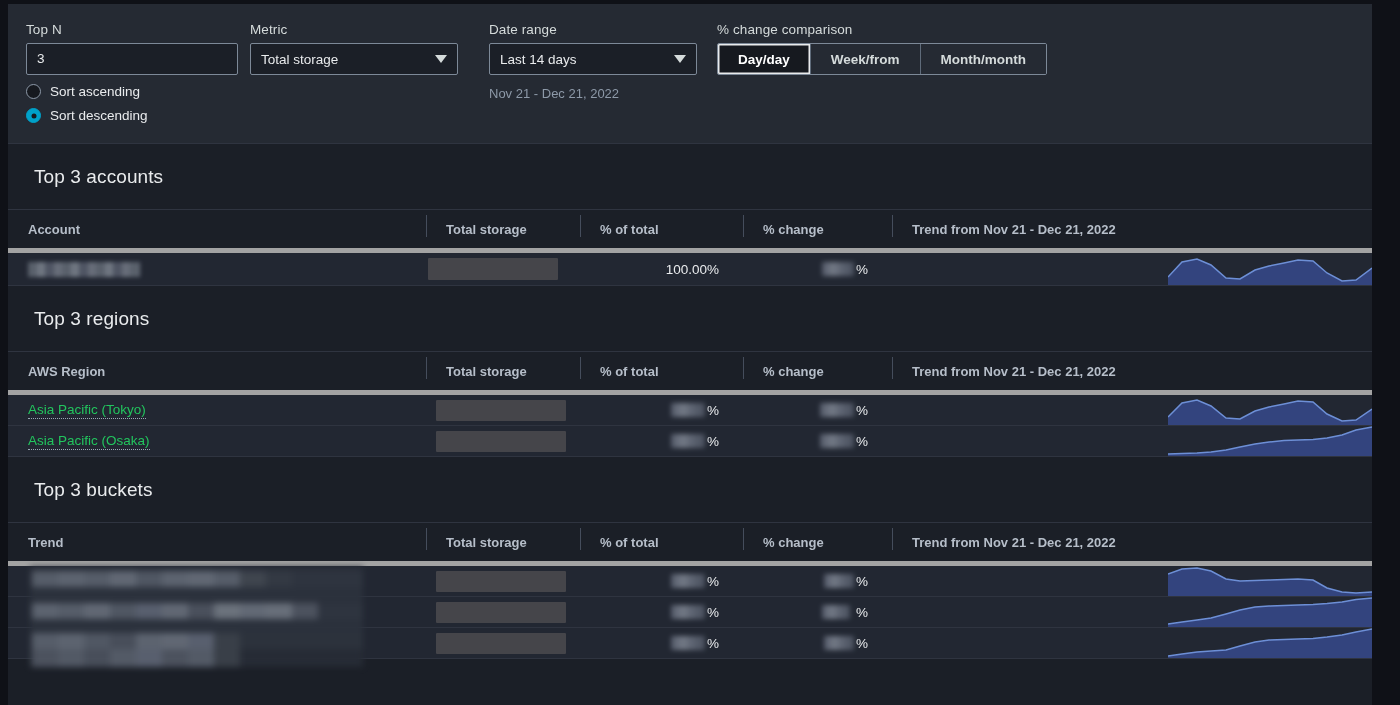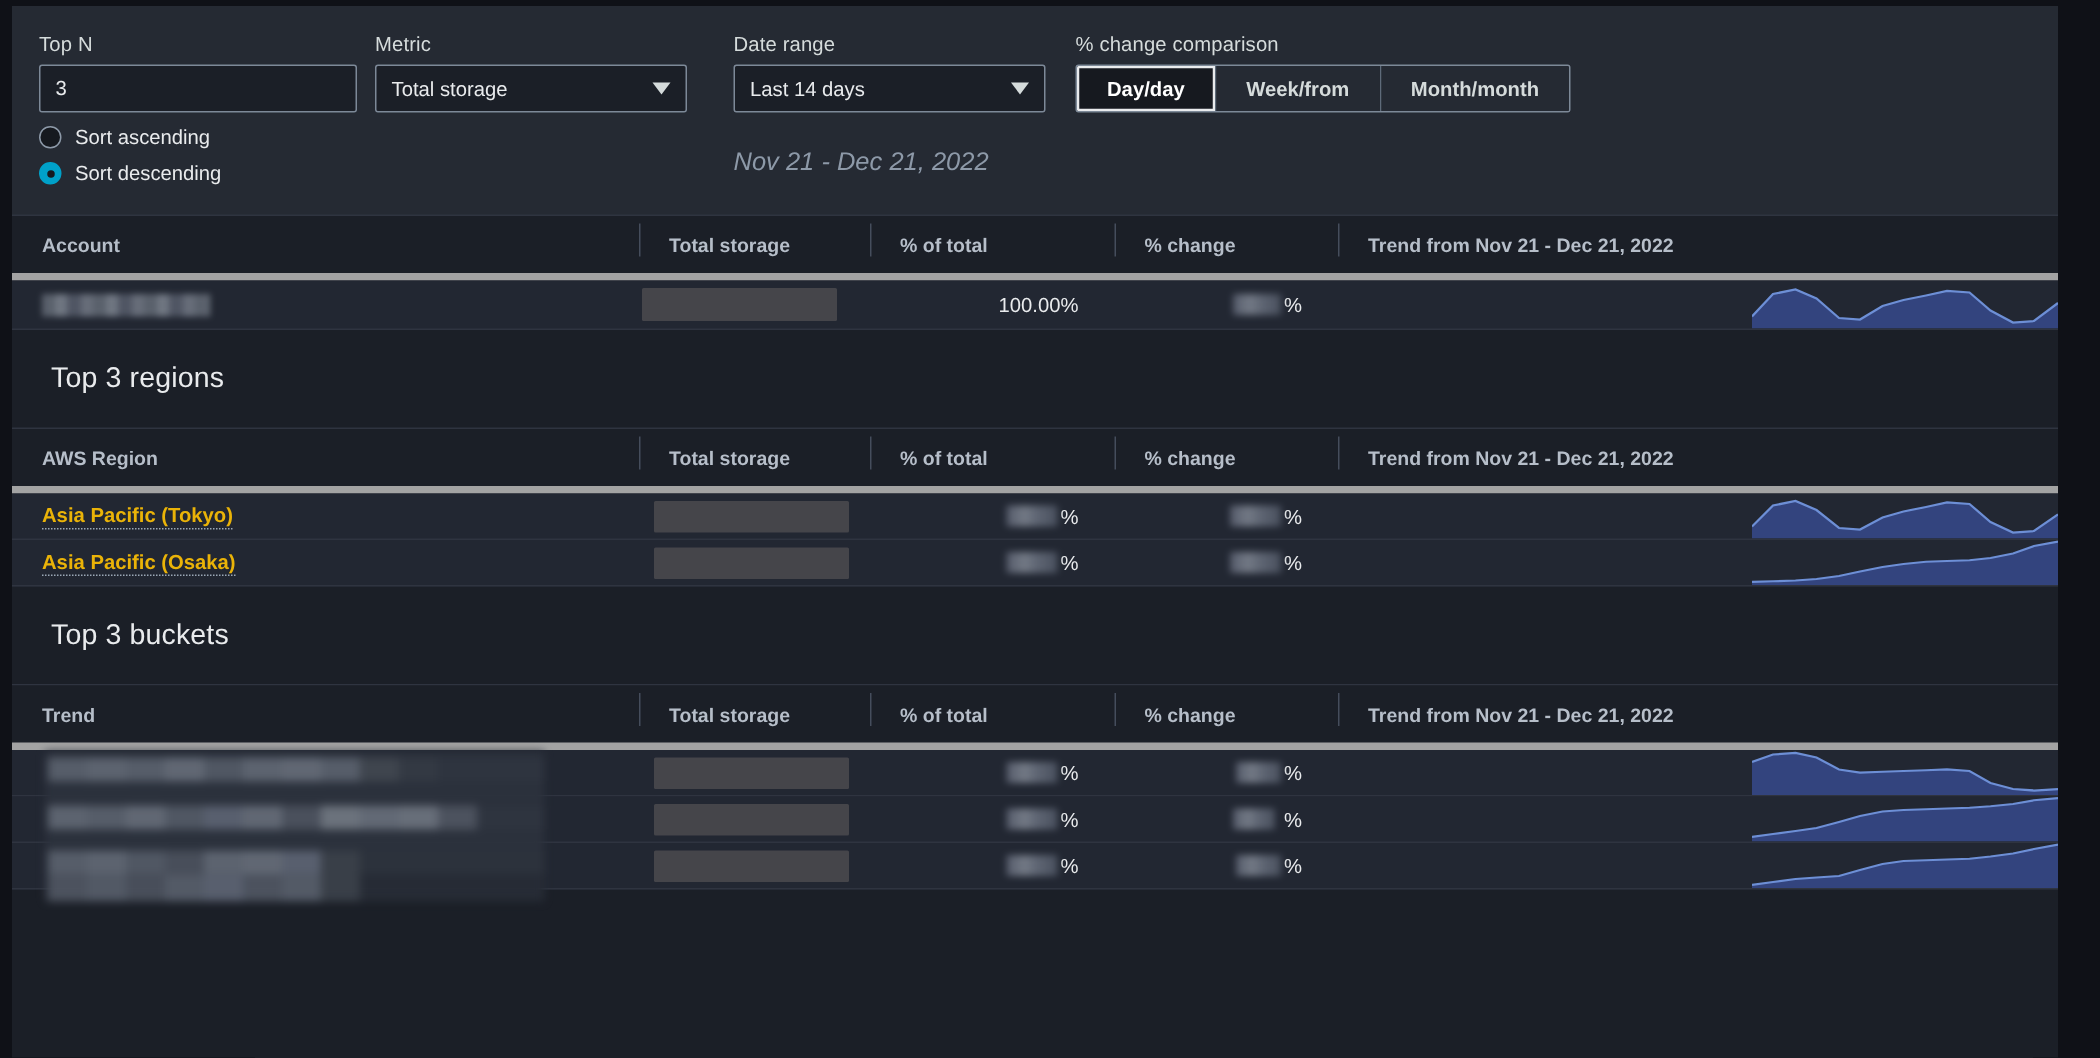--- a/index.html
+++ b/index.html
@@ -61,24 +61,23 @@
     cursor: pointer;
   }
   .caret {
     width: 0; height: 0;
     border-left: 6px solid transparent;
     border-right: 6px solid transparent;
     border-top: 8px solid #d5dbdb;
     margin-left: 10px;
   }
   .helper-text {
-    font-size: 17px;
+    font-size: 13px;
     color: #8d99a8;
-    margin-top: 23px;
-    font-style: italic;
+    margin-top: 11px;
   }
   .radio-row {
     display: flex; align-items: center;
     margin-top: 9px;
     cursor: pointer;
   }
   .radio {
     width: 15px; height: 15px;
     border-radius: 50%;
     border: 1.6px solid #8d99a8;
@@ -190,27 +189,26 @@
   
   .c-name    { width: 418px; }
   .c-storage { width: 154px; }
   .c-pct     { width: 163px; }
   .c-change  { width: 149px; }
   .c-trend   { flex: 1; }
 
   .num { justify-content: flex-end; padding-right: 24px; padding-left: 0; }
 
   .link-dotted {
-    color: #eab308;
+    color: #22c55e;
     text-decoration: none;
     border-bottom: 1px dotted #9aa7b5;
     padding-bottom: 1px;
     cursor: pointer;
     font-size: 13.5px;
-    font-weight: bold;
   }
 
   
   .redact {
     background: #45454a;
     height: 19px;
     border-radius: 1px;
     display: inline-block;
   }
   .blur-text {
@@ -285,20 +283,23 @@
       <div class="field-label">% change comparison</div>
       <div class="seg-group">
         <div class="seg active">Day/day</div>
         <div class="seg">Week/from</div>
         <div class="seg">Month/month</div>
       </div>
     </div>
 
   </div>
 
+  <div class="section-header">
+    <span class="section-title">Top 3 accounts</span>
+  </div>
   <div class="table">
     <div class="table-head">
       <div class="th c-name">Account</div>
       <div class="th c-storage divider">Total storage</div>
       <div class="th c-pct divider">% of total</div>
       <div class="th c-change divider">% change</div>
       <div class="th c-trend divider">Trend from Nov 21 - Dec 21, 2022</div>
     </div>
 
     <div class="row tall">

